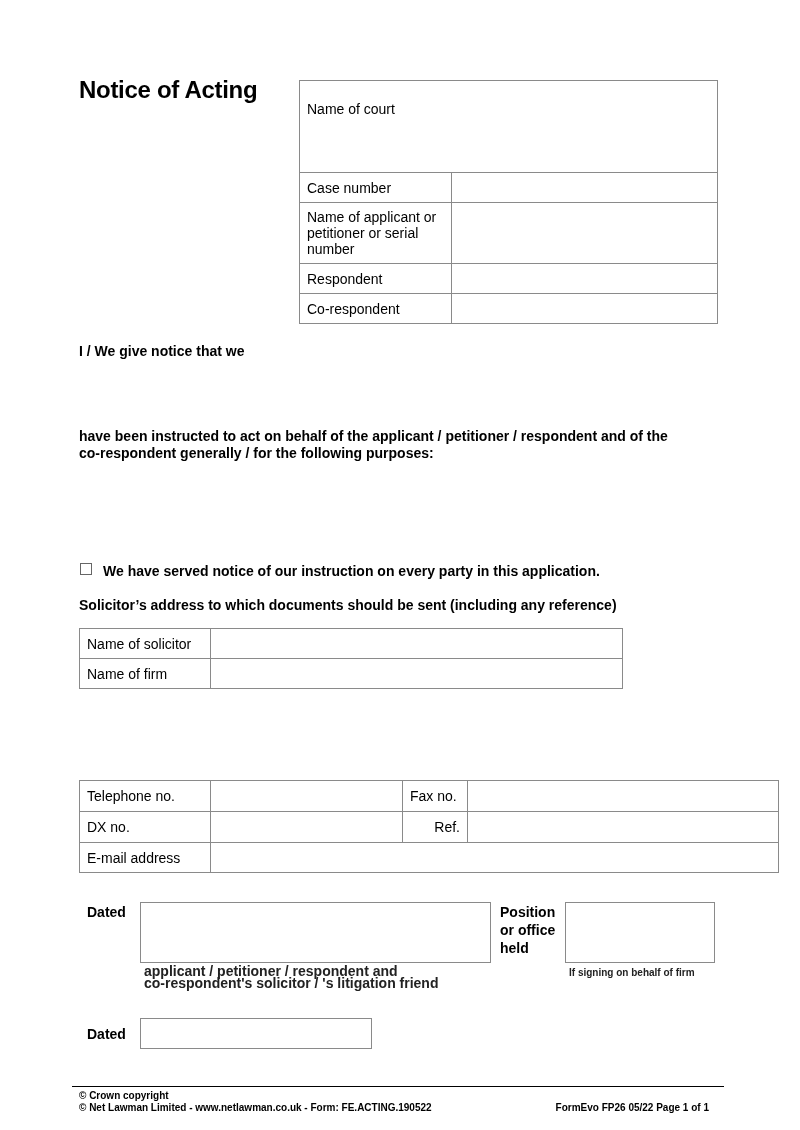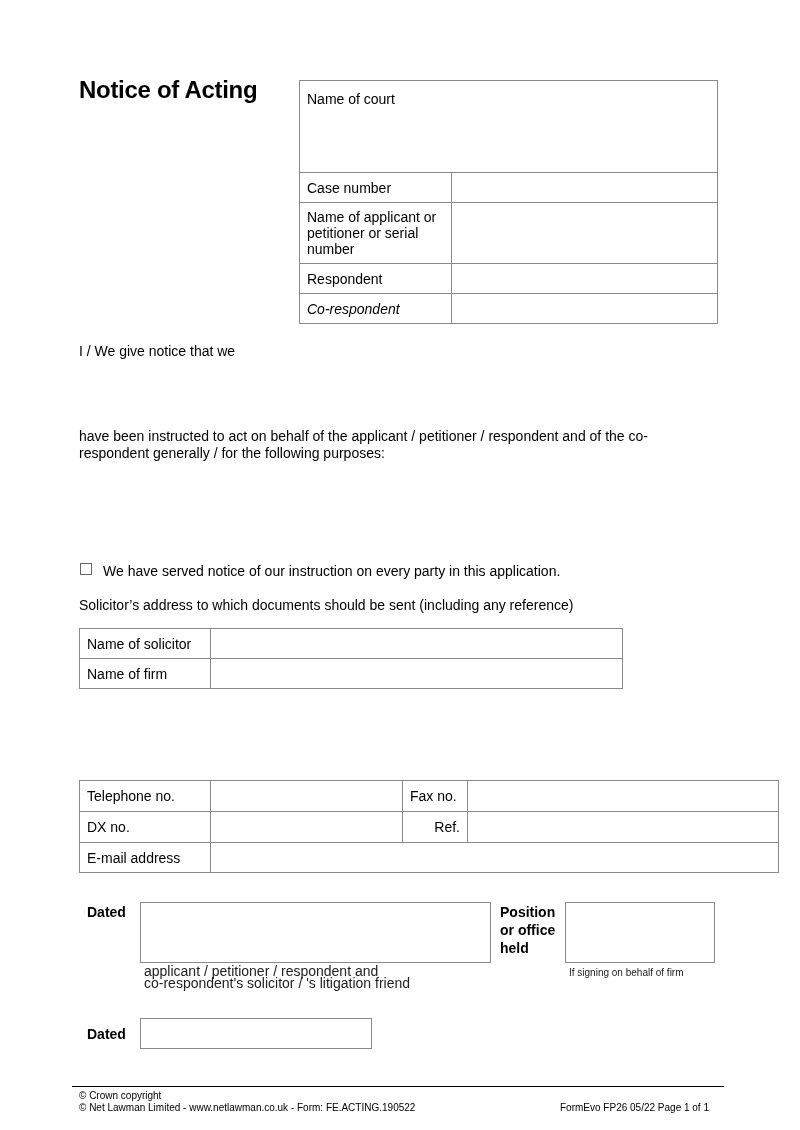--- a/index.html
+++ b/index.html
@@ -1,19 +1,19 @@
 <!DOCTYPE html>
 <html><head>
 <meta charset="utf-8">
 <style>
   * { box-sizing: border-box; margin: 0; padding: 0; }
   html, body { width: 800px; height: 1130px; background: #ffffff; }
   body { position: relative; font-family: "Liberation Sans", sans-serif; color: #000; font-size: 14px; overflow: hidden; }
 
-  .abs { position: absolute; }
+  .abs { position: absolute; font-weight: bold; }
 
   .title { left: 79px; top: 76px; font-size: 24px; font-weight: bold; letter-spacing: -0.3px; }
 
   
   table.form { position: absolute; border-collapse: collapse; }
   table.form td { border: 1px solid #8a8a8a; vertical-align: top; padding: 0 7px; font-size: 14px; line-height: 16px; }
   table.form td.val { background: #fff; }
 
   .court-table { left: 299px; top: 80px; width: 419px; }
   .court-table td.label { width: 152px; }
@@ -38,37 +38,37 @@
   .footer { font-size: 10px; line-height: 12px; }
 </style>
 </head>
 <body>
 
 <div class="abs title">Notice of Acting</div>
 
 <table class="form court-table">
   <tbody>
       <tr style="height:92px;">
-    <td colspan="2" style="padding-top:10px;">
+    <td colspan="2" style="padding-top:20px;">
       <span>Name of court</span>
     </td>
   </tr>
   <tr style="height:30px;">
     <td class="label" style="vertical-align:middle;">Case number</td>
     <td class="val"></td>
   </tr>
   <tr style="height:61px;">
     <td class="label" style="vertical-align:middle;">Name of applicant or petitioner or serial number</td>
     <td class="val"></td>
   </tr>
   <tr style="height:30px;">
     <td class="label" style="vertical-align:middle;">Respondent</td>
     <td class="val"></td>
   </tr>
-  <tr style="height:30px;font-style:italic;">
+  <tr style="height:30px;">
     <td class="label" style="vertical-align:middle;">Co-respondent</td>
     <td class="val"></td>
   </tr>
 </tbody>
   </table>
 
 <div class="abs para" style="top:343px;">I / We give notice that we</div>
 <div class="abs" style="left:79px; top:362px; width:636px; height:60px;"></div>
 
 <div class="abs para" style="top:428px; width:610px;">have been instructed to act on behalf of the applicant / petitioner / respondent and of the co-respondent generally / for the following purposes:</div>

